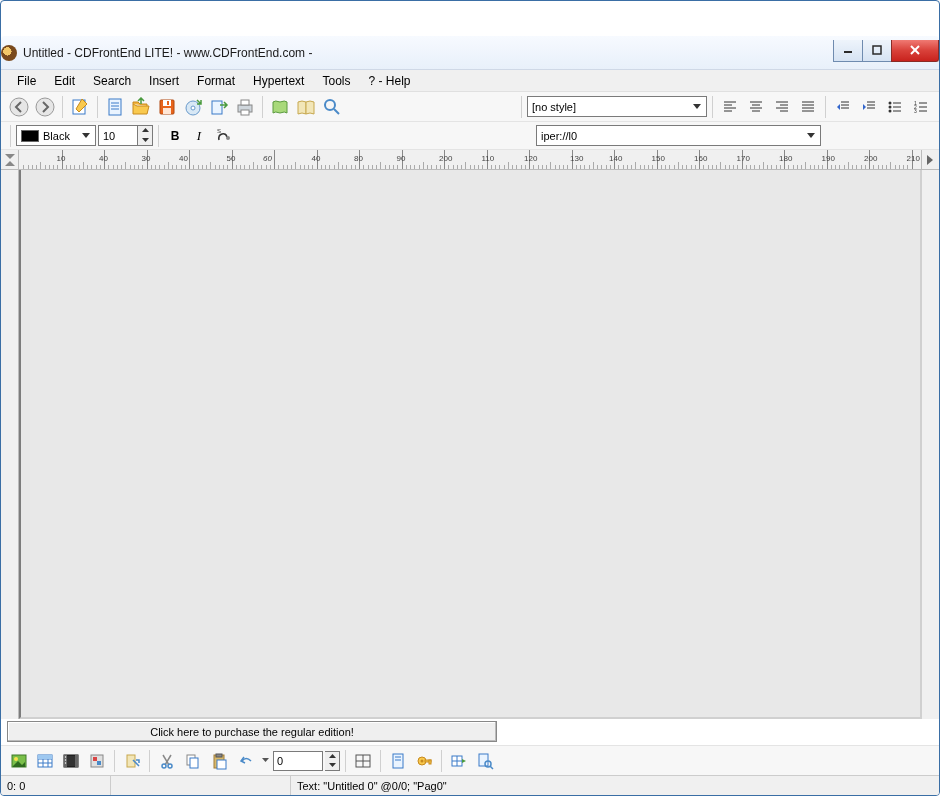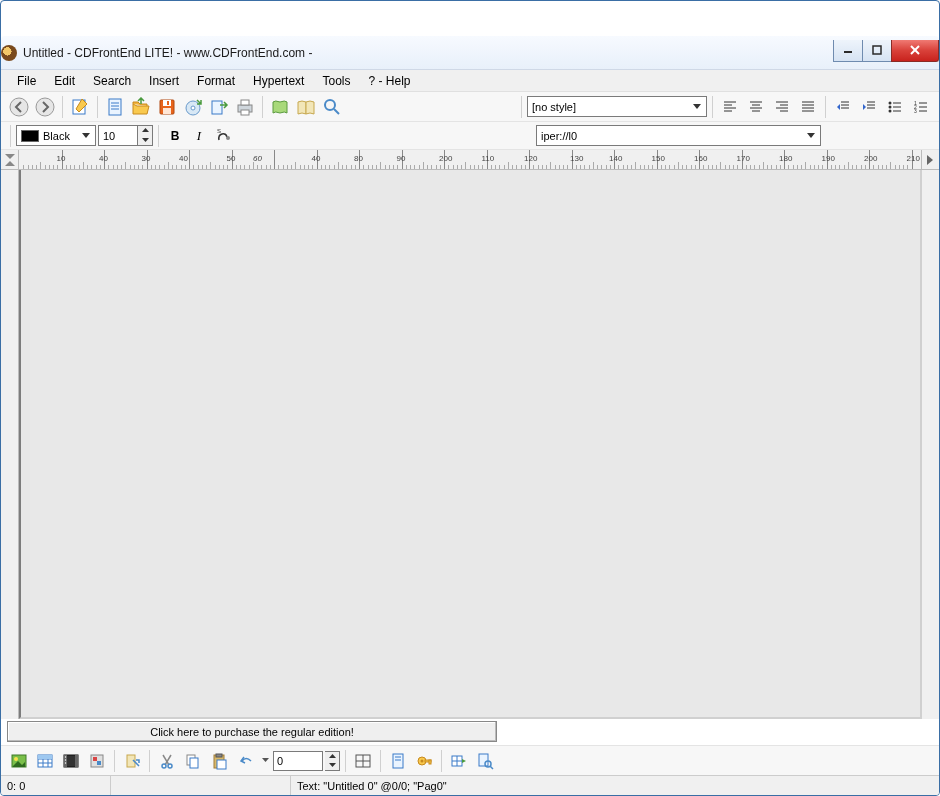--- a/index.html
+++ b/index.html
@@ -364,21 +364,21 @@
       <div style="position: absolute; left: 174.25px; bottom: 0px; width: 1px; height: 4px; background: rgb(170, 170, 170);"></div>
       <div style="position: absolute; left: 178.5px; bottom: 0px; width: 1px; height: 4px; background: rgb(170, 170, 170);"></div>
       <div style="position: absolute; left: 182.75px; bottom: 0px; width: 1px; height: 4px; background: rgb(170, 170, 170);"></div>
       <div style="position: absolute; left: 187px; bottom: 0px; width: 1px; height: 4px; background: rgb(170, 170, 170);"></div>
       <div style="position: absolute; left: 191.25px; bottom: 0px; width: 1px; height: 7px; background: rgb(170, 170, 170);"></div>
       <div style="position: absolute; left: 195.5px; bottom: 0px; width: 1px; height: 4px; background: rgb(170, 170, 170);"></div>
       <div style="position: absolute; left: 199.75px; bottom: 0px; width: 1px; height: 4px; background: rgb(170, 170, 170);"></div>
       <div style="position: absolute; left: 204px; bottom: 0px; width: 1px; height: 4px; background: rgb(170, 170, 170);"></div>
       <div style="position: absolute; left: 208.25px; bottom: 0px; width: 1px; height: 4px; background: rgb(170, 170, 170);"></div>
       <div class="tick-major" style="left: 255px;"></div>
-      <div class="lbl" style="left: 234px; font-style: italic;">60</div>
+      <div class="lbl" style="left: 244px; font-style: italic;">60</div>
       <div style="position: absolute; left: 216.75px; bottom: 0px; width: 1px; height: 4px; background: rgb(170, 170, 170);"></div>
       <div style="position: absolute; left: 221px; bottom: 0px; width: 1px; height: 4px; background: rgb(170, 170, 170);"></div>
       <div style="position: absolute; left: 225.25px; bottom: 0px; width: 1px; height: 4px; background: rgb(170, 170, 170);"></div>
       <div style="position: absolute; left: 229.5px; bottom: 0px; width: 1px; height: 4px; background: rgb(170, 170, 170);"></div>
       <div style="position: absolute; left: 233.75px; bottom: 0px; width: 1px; height: 7px; background: rgb(170, 170, 170);"></div>
       <div style="position: absolute; left: 238px; bottom: 0px; width: 1px; height: 4px; background: rgb(170, 170, 170);"></div>
       <div style="position: absolute; left: 242.25px; bottom: 0px; width: 1px; height: 4px; background: rgb(170, 170, 170);"></div>
       <div style="position: absolute; left: 246.5px; bottom: 0px; width: 1px; height: 4px; background: rgb(170, 170, 170);"></div>
       <div style="position: absolute; left: 250.75px; bottom: 0px; width: 1px; height: 4px; background: rgb(170, 170, 170);"></div>
       <div class="tick-major" style="left: 297.5px;"></div>

